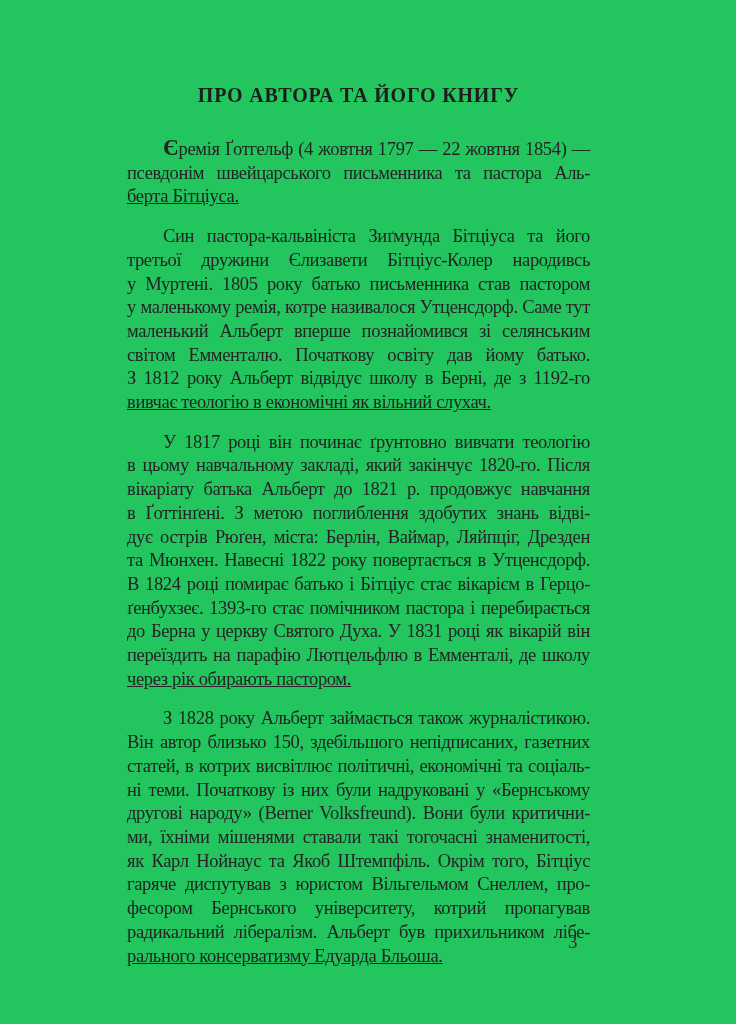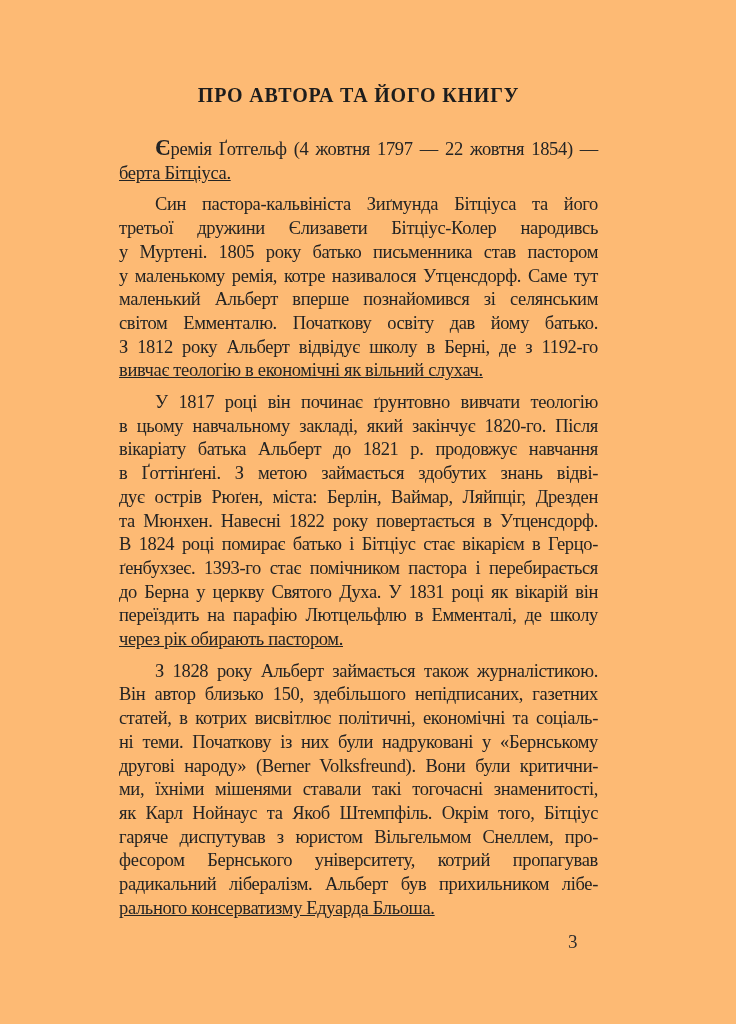--- a/index.html
+++ b/index.html
@@ -1,21 +1,21 @@
 <!DOCTYPE html>
 <html lang="uk"><head>
 <meta charset="utf-8">
 <style>
   html, body { margin: 0; padding: 0; background: #e9e9e9; }
   .page {
     position: relative;
     width: 736px;
     height: 1024px;
     margin: 0 auto;
-    background: #fdba74;
+    background: #22c55e;
     font-family: "Liberation Serif", "DejaVu Serif", serif;
     color: #242424;
     overflow: hidden;
   }
   .column {
     position: absolute;
     left: 111px;
     top: 84px;
     width: 495px;
   }
@@ -27,21 +27,21 @@
     text-align: center;
     color: #1d1d1d;
     white-space: nowrap;
   }
   .body-text {
     margin-top: 29px;
     font-size: 18.5px;
     line-height: 23.7px;
     letter-spacing: -0.35px;
   }
-  .paragraph { margin: 8px; }
+  .paragraph { margin: 16px; }
   .line {
     text-align: justify;
     text-align-last: justify;
     hyphens: none;
   }
   .line.last { text-align-last: left; text-decoration: underline; }
   .line.first { text-indent: 36px; }
   .initial {
     font-weight: 700;
     font-size: 23px;
@@ -58,37 +58,38 @@
 </style>
 </head>
 <body>
 
 <div class="page">
   <div class="column">
     <h1 class="title">ПРО АВТОРА ТА ЙОГО КНИГУ</h1>
     <div class="body-text">
         <div class="paragraph">
           <div class="line first"><span class="initial">Є</span>ремія Ґотгельф (4 жовтня 1797 — 22 жовтня 1854) —</div>
+          <div class="line">псевдонім швейцарського письменника та пастора Аль-</div>
           <div class="line last">берта Бітціуса.</div>
         </div>
         <div class="paragraph">
           <div class="line first">Син пастора-кальвініста Зиґмунда Бітціуса та його</div>
           <div class="line">третьої дружини Єлизавети Бітціус-Колер народивсь</div>
           <div class="line">у Муртені. 1805 року батько письменника став пастором</div>
           <div class="line">у маленькому ремія, котре називалося Утценсдорф. Саме тут</div>
           <div class="line">маленький Альберт вперше познайомився зі селянським</div>
           <div class="line">світом Емменталю. Початкову освіту дав йому батько.</div>
           <div class="line">З 1812 року Альберт відвідує школу в Берні, де з 1192-го</div>
           <div class="line last">вивчає теологію в економічні як вільний слухач.</div>
         </div>
         <div class="paragraph">
           <div class="line first">У 1817 році він починає ґрунтовно вивчати теологію</div>
           <div class="line">в цьому навчальному закладі, який закінчує 1820-го. Після</div>
           <div class="line">вікаріату батька Альберт до 1821 р. продовжує навчання</div>
-          <div class="line">в Ґоттінґені. З метою займається здобутих знань відві-</div>
+          <div class="line">в Ґоттінґені. З метою поглиблення здобутих знань відві-</div>
           <div class="line">дує острів Рюґен, міста: Берлін, Ваймар, Ляйпціг, Дрезден</div>
           <div class="line">та Мюнхен. Навесні 1822 року повертається в Утценсдорф.</div>
           <div class="line">В 1824 році помирає батько і Бітціус стає вікарієм в Герцо-</div>
           <div class="line">ґенбухзеє. 1393-го стає помічником пастора і перебирається</div>
           <div class="line">до Берна у церкву Святого Духа. У 1831 році як вікарій він</div>
           <div class="line">переїздить на парафію Лютцельфлю в Емменталі, де школу</div>
           <div class="line last">через рік обирають пастором.</div>
         </div>
         <div class="paragraph">
           <div class="line first">З 1828 року Альберт займається також журналістикою.</div>

